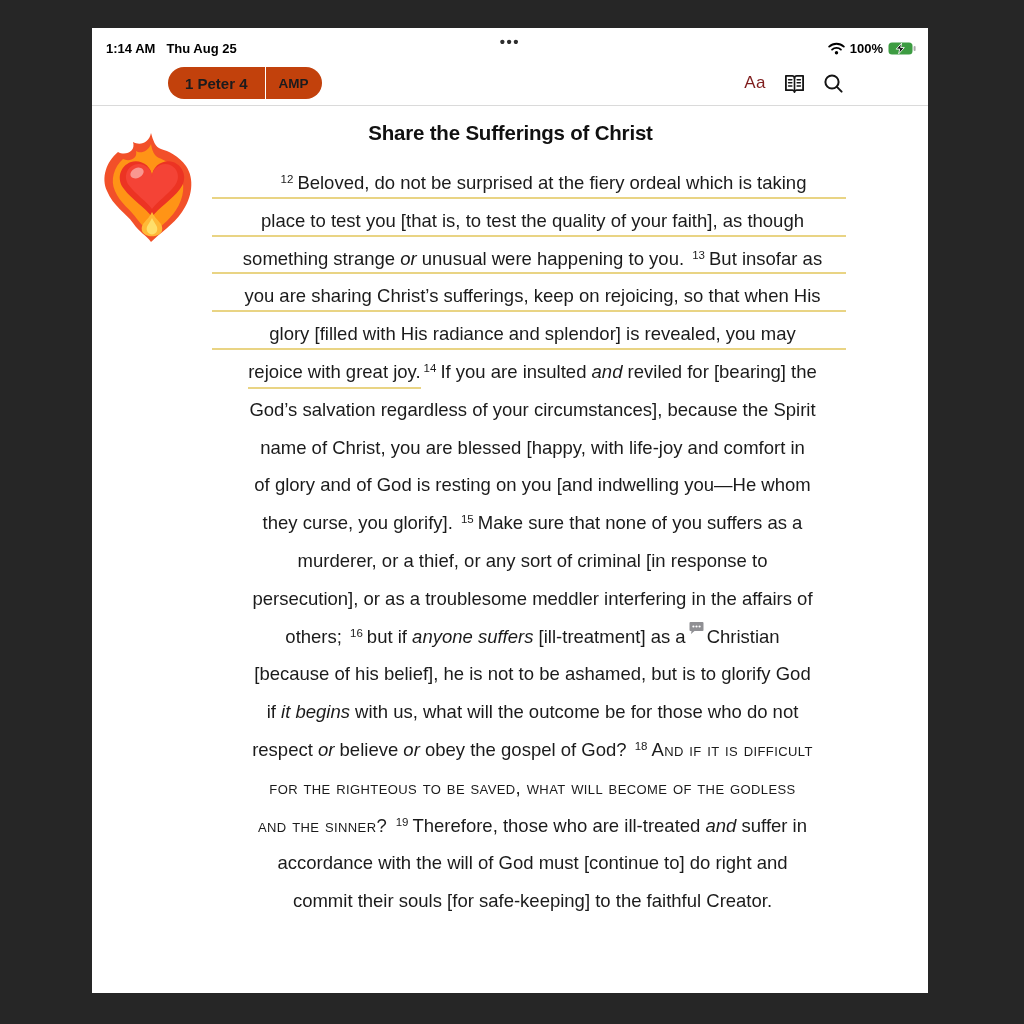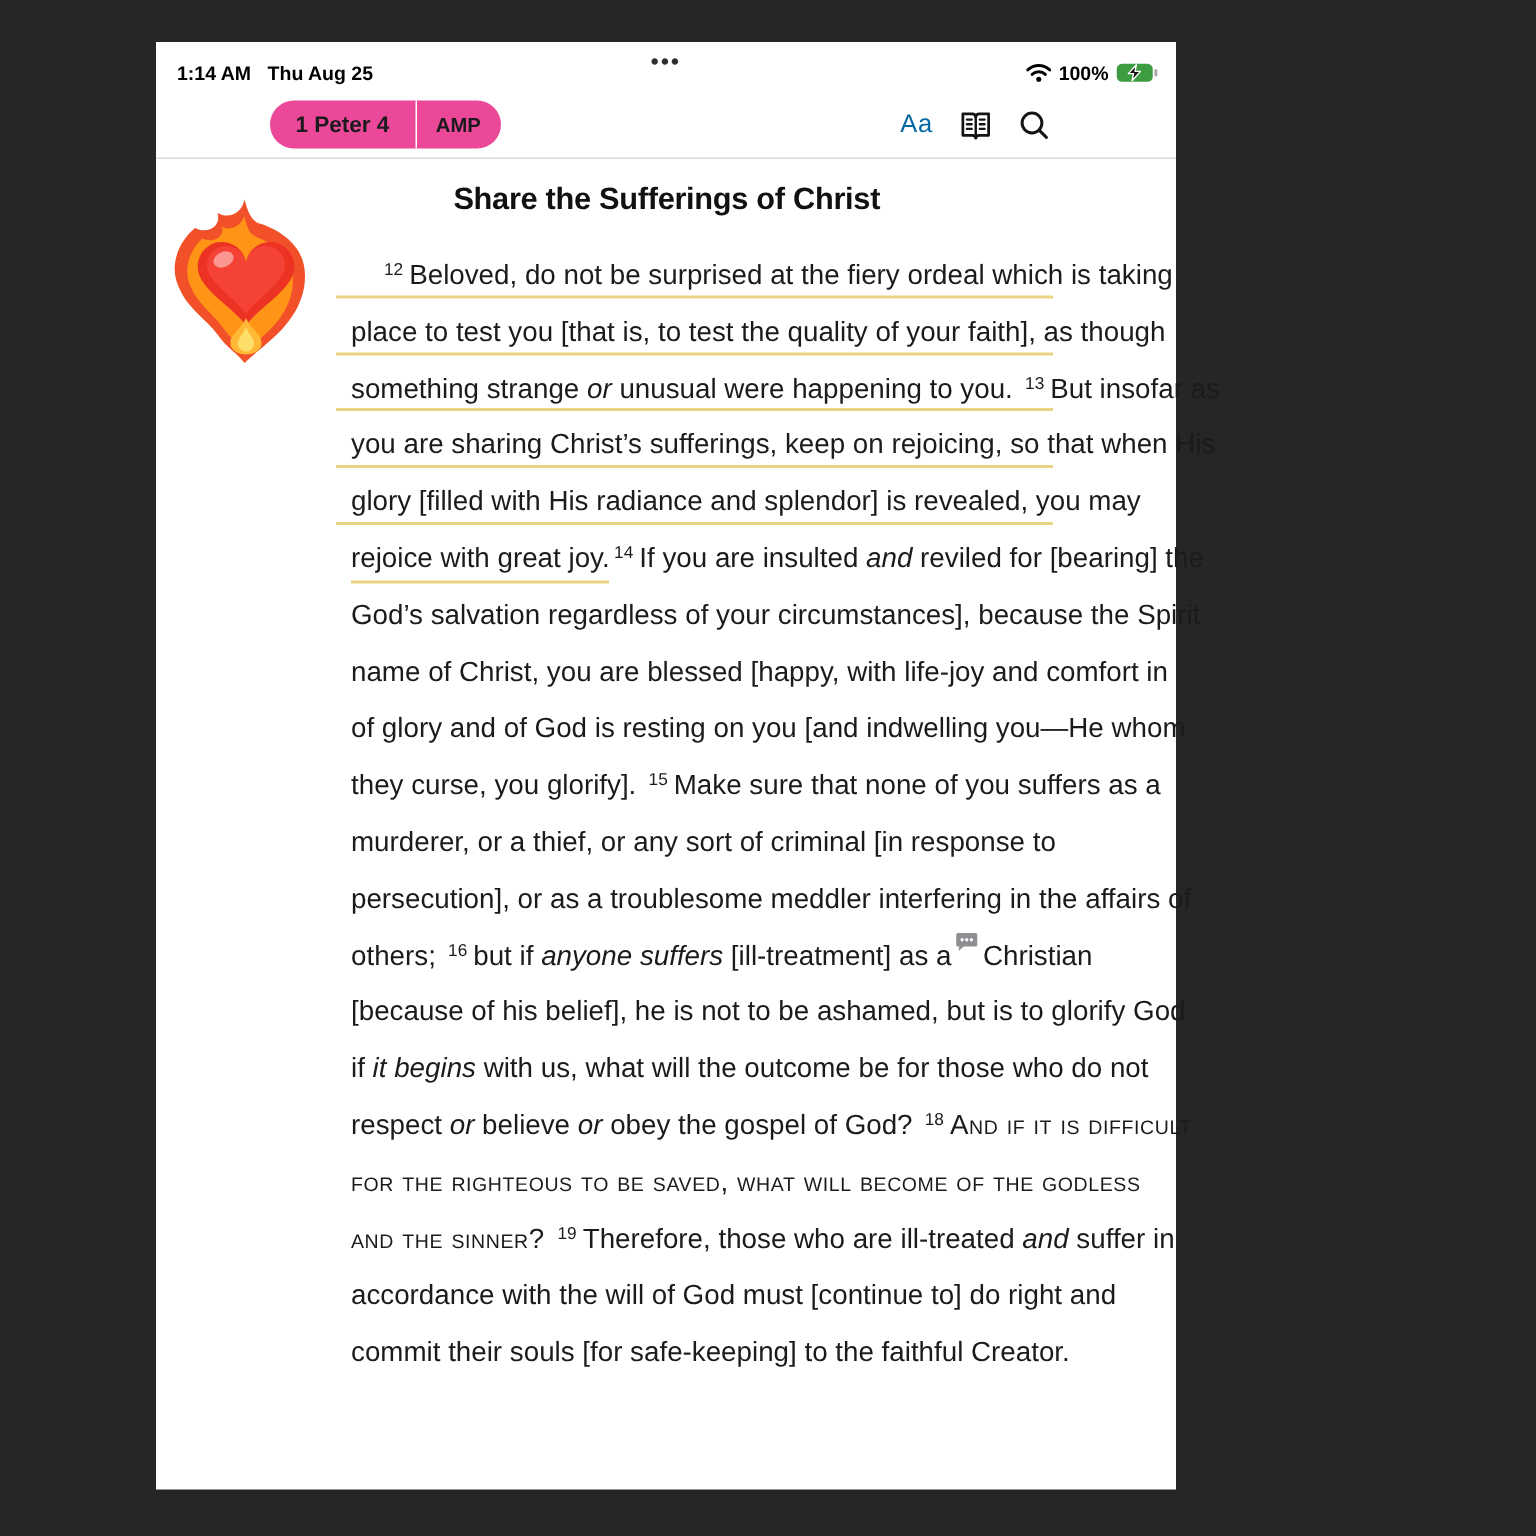--- a/index.html
+++ b/index.html
@@ -4,50 +4,50 @@
 <style>
   html,body{margin:0;padding:0;}
   body{
     width:1024px;height:1024px;
     background:#262626;
     font-family:"Liberation Sans","DejaVu Sans",sans-serif;
     position:relative;overflow:hidden;
     -webkit-font-smoothing:antialiased;
   }
   .page{
-    position:absolute;left:104px;top:28px;width:680px;height:965px;
+    position:absolute;left:92px;top:28px;width:836px;height:965px;
     background:#ffffff;color:#1b1b1b;
   }
   
   .statusbar{
     position:relative;height:26px;padding:7px 12px 0 14px;
     display:flex;align-items:center;font-size:13px;font-weight:700;color:#000;
   }
   .status-left{display:flex;gap:11px;align-items:center;}
   .multitask-dots{
     position:absolute;left:50%;top:9px;transform:translateX(-50%);
     font-size:15px;letter-spacing:1.5px;color:#2e2e2e;line-height:10px;cursor:pointer;
   }
   .status-right{margin-left:auto;display:flex;align-items:center;gap:5px;}
   .wifi-svg,.batt-svg{display:block;}
   
   .toolbar{
     position:relative;height:44px;display:flex;align-items:center;
     padding:0 84px 0 76px;border-bottom:1px solid #dadada;
   }
   .segmented{
-    display:flex;background:#ec4899;border-radius:17px;overflow:hidden;height:32px;align-items:stretch;
+    display:flex;background:#c2410c;border-radius:17px;overflow:hidden;height:32px;align-items:stretch;
   }
   .seg{
     display:flex;align-items:center;justify-content:center;color:#1b1b1d;cursor:pointer;
   }
   .seg-ref{font-size:15px;font-weight:700;padding:0 17px;}
   .seg-ver{font-size:13.5px;font-weight:700;padding:0 13px;border-left:1.5px solid #ffffff;}
   .tool-icons{margin-left:auto;display:flex;align-items:center;gap:17px;}
-  .aa-btn{font-size:17px;font-weight:500;color:#0369a1;cursor:pointer;letter-spacing:0.5px;}
+  .aa-btn{font-size:17px;font-weight:500;color:#7f1d1d;cursor:pointer;letter-spacing:0.5px;}
   .icon-btn{cursor:pointer;display:flex;align-items:center;}
   
   .content{padding:13px 85px 0 86px;text-align:center;}
   .heading{font-size:20.5px;font-weight:700;line-height:27px;margin:0 0 18px 0;letter-spacing:-0.2px;color:#111;}
   .lines{position:relative;}
   .line{
     position:relative;height:37.8px;line-height:37.8px;
     font-size:18.5px;white-space:nowrap;color:#1b1b1b;margin-left:44px;
   }
   .line.indent{text-indent:22px;}

